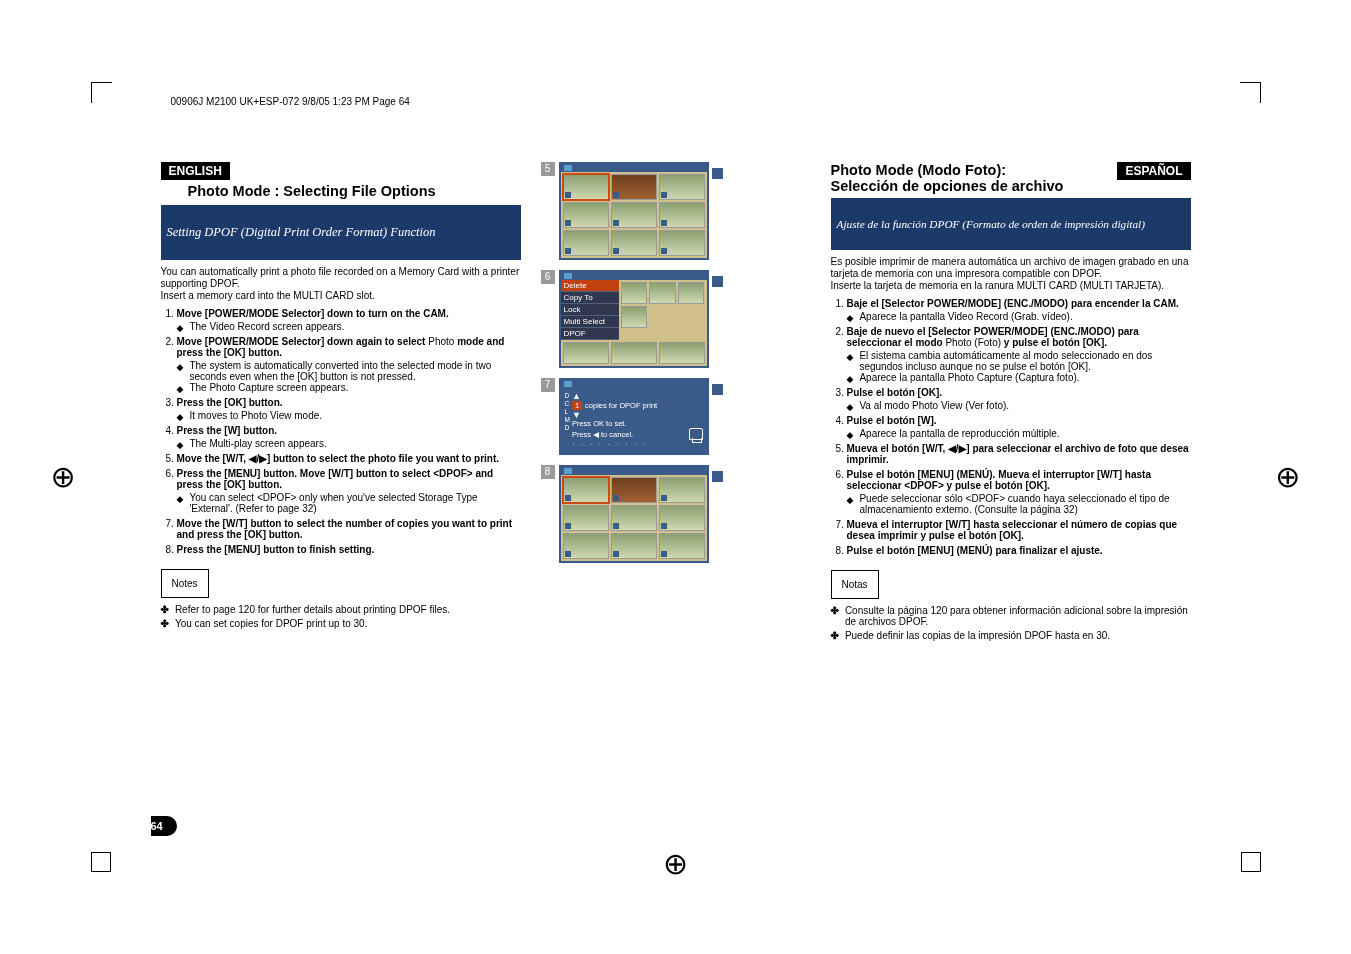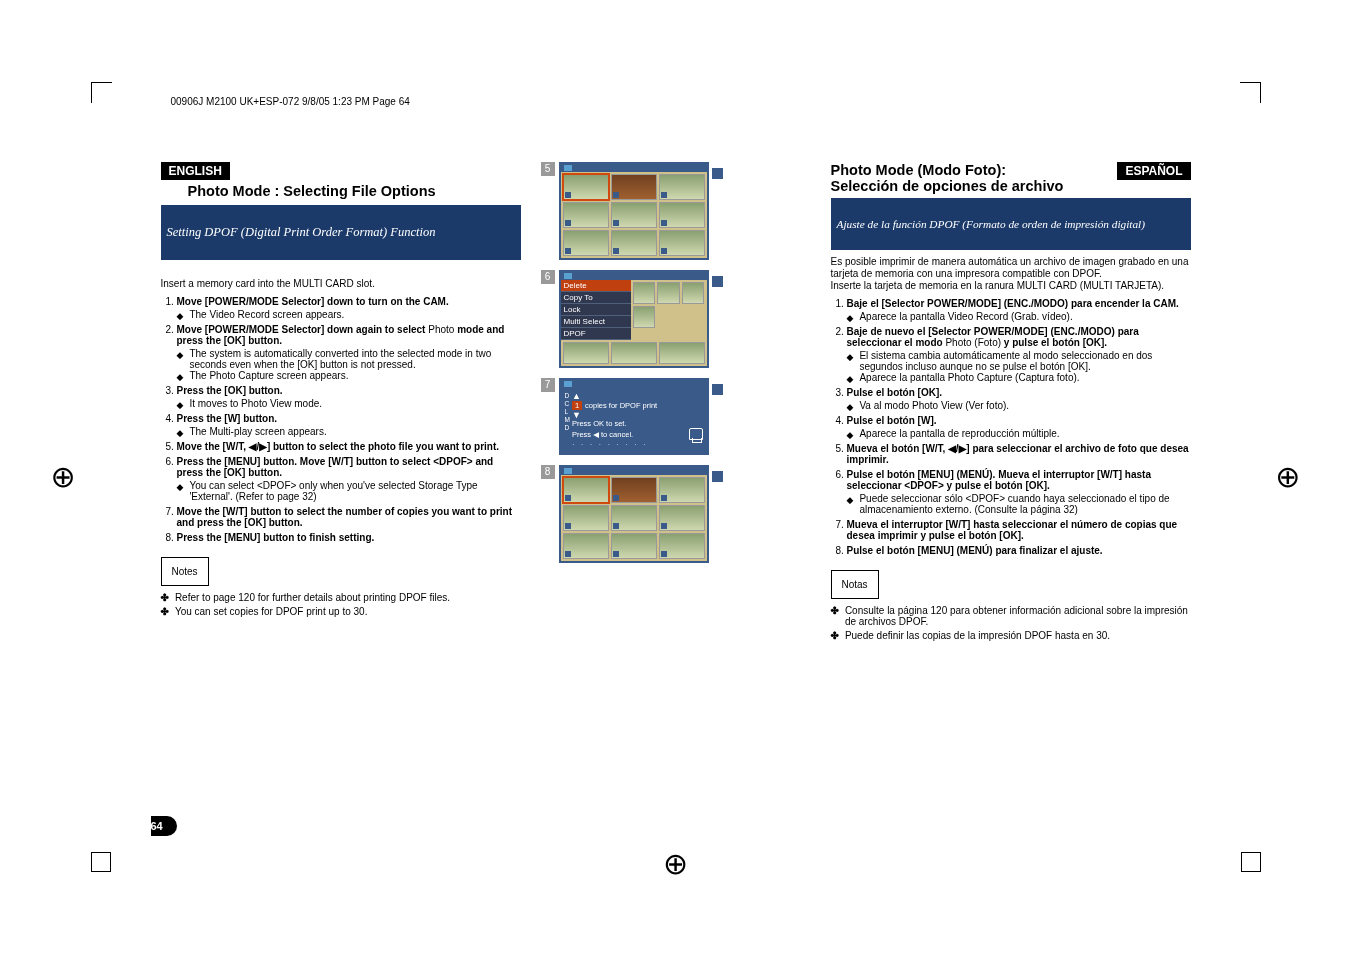--- a/index.html
+++ b/index.html
@@ -85,21 +85,21 @@
   .topbar .sq { width:8px; height:6px; background:#5aa0d0;}
   .thumbgrid { display:grid; grid-template-columns: repeat(3, 1fr); gap:2px; padding:2px; background:#d0c08a;}
   .thumbgrid .t { height:26px; background:linear-gradient(#8aa070,#cfd8b0); border:1px solid #999; position:relative;}
   .thumbgrid .t1 { background:linear-gradient(#704020,#a06030);}
   .thumbgrid .t.sel { outline:2px solid #d04a10; outline-offset:-1px;}
   .thumbgrid .t::after { content:""; position:absolute; bottom:1px; left:1px; width:6px; height:6px; background:#3a5a8a;}
 
   .menu-box { background:#d0c08a;}
   .menu-box .tb { display:grid; grid-template-columns: repeat(3,1fr); gap:2px; padding:2px;}
   .menu-box .tb .t { height:22px; background:linear-gradient(#8aa070,#cfd8b0); border:1px solid #999;}
-  .menu-box .menu { background:#303850; color:#fff; font-size:8px; width:70px;}
+  .menu-box .menu { background:#303850; color:#fff; font-size:8px; width:58px;}
   .menu-box .menu div { padding:1px 3px; border-bottom:1px solid #50607a;}
   .menu-box .menu .delete { background:#c04010;}
   .menu-container { display:flex;}
 
   .dpof-box { background:#3a5a8a; color:#fff; padding:4px; font-size:7.5px;}
   .dpof-box .row { display:flex; align-items:center; gap:3px; margin:1px 0;}
   .dpof-box .num { background:#c04010; padding:0 3px;}
   .dpof-box .arrow-up, .dpof-box .arrow-down { font-size:9px; line-height:8px;}
   .dpof-box .letters { display:flex; flex-direction:column; font-size:6.5px; line-height:8px; margin-right:2px;}
   .dpof-box .dots { color:#b0c8e0; letter-spacing:2px; font-size:8px;}
@@ -123,21 +123,21 @@
 
   <div class="header-line">00906J M2100 UK+ESP-072  9/8/05 1:23 PM  Page 64</div>
 
   <div class="page-body">
 
     <div class="col">
       <span class="lang-badge">ENGLISH</span>
       <div class="title">Photo Mode : Selecting File Options</div>
       <div class="bluebar">Setting DPOF (Digital Print Order Format) Function</div>
       <div class="intro">
-        <br>
+        <span>You can automatically print a photo file recorded on a Memory Card with a printer supporting DPOF.</span><br>
         <span>Insert a memory card into the MULTI CARD slot.</span>
       </div>
 
       <ol class="steps">
         <li>
           <span class="step-label">Move [POWER/MODE Selector] down to turn on the CAM.</span>
           <ul class="sub">
               <li>
                 <span class="dia">◆</span>
                 <span>The Video Record screen appears.</span>

